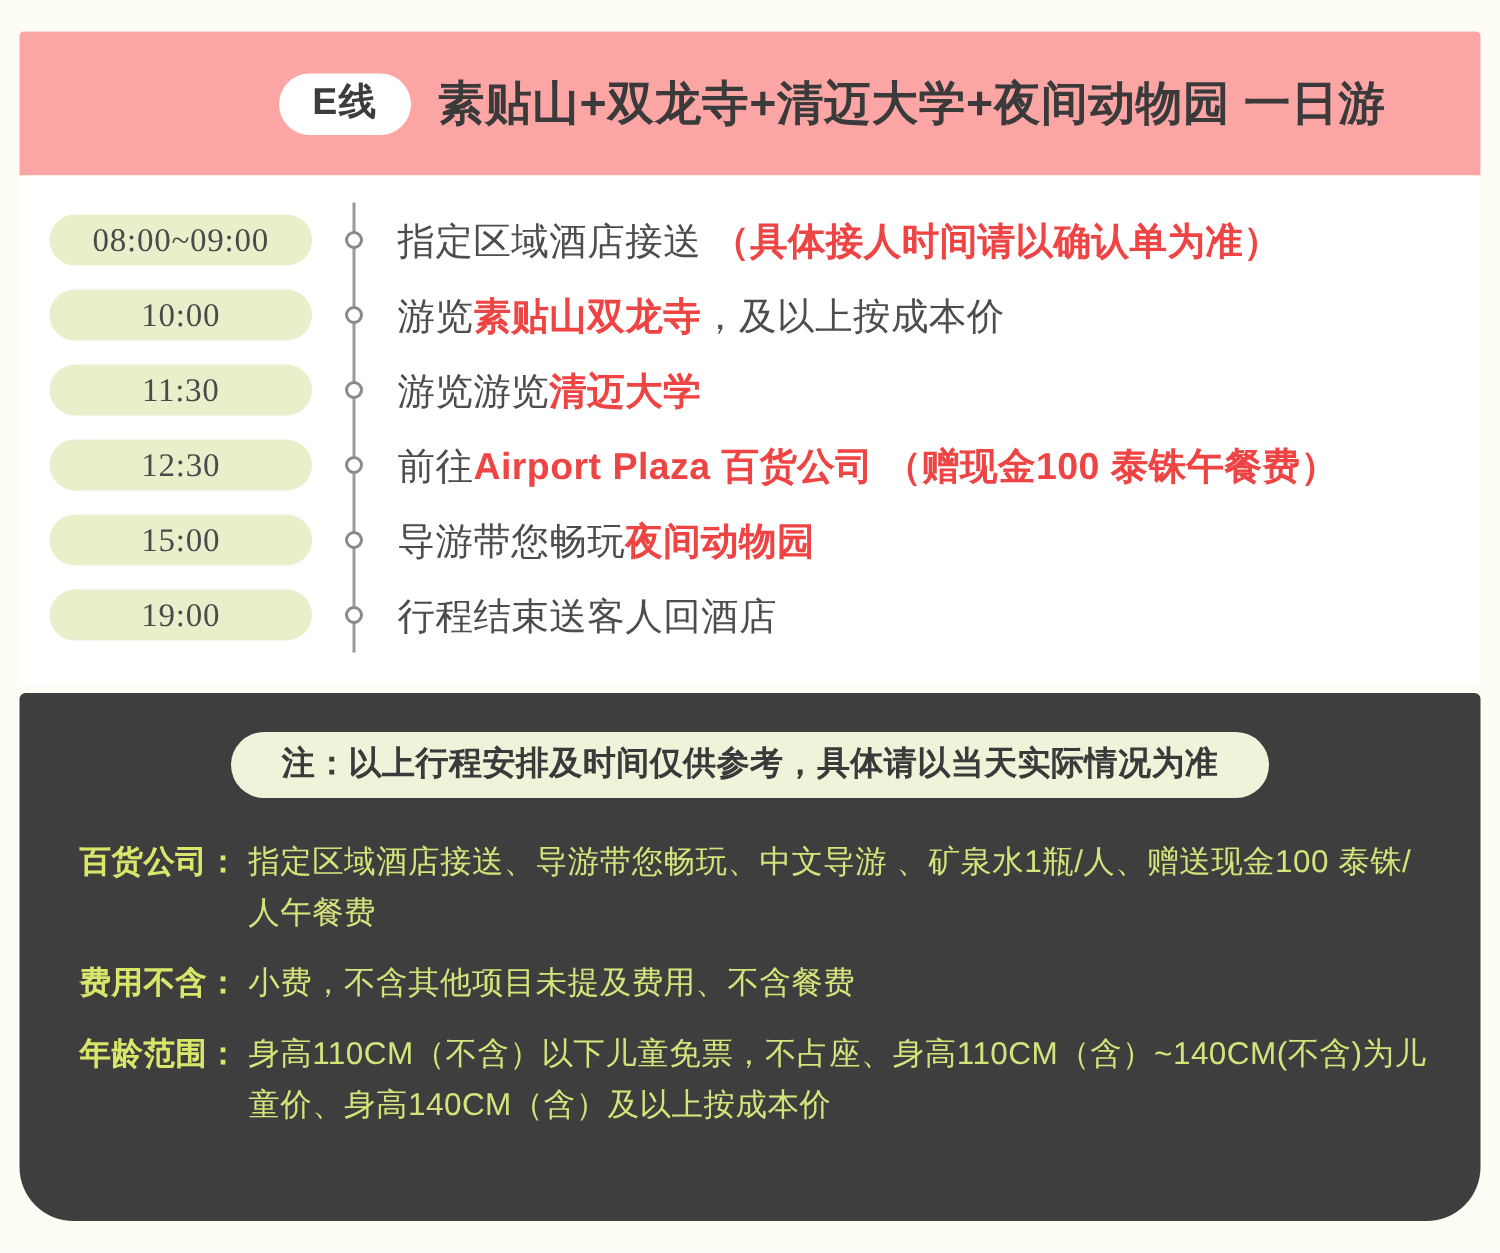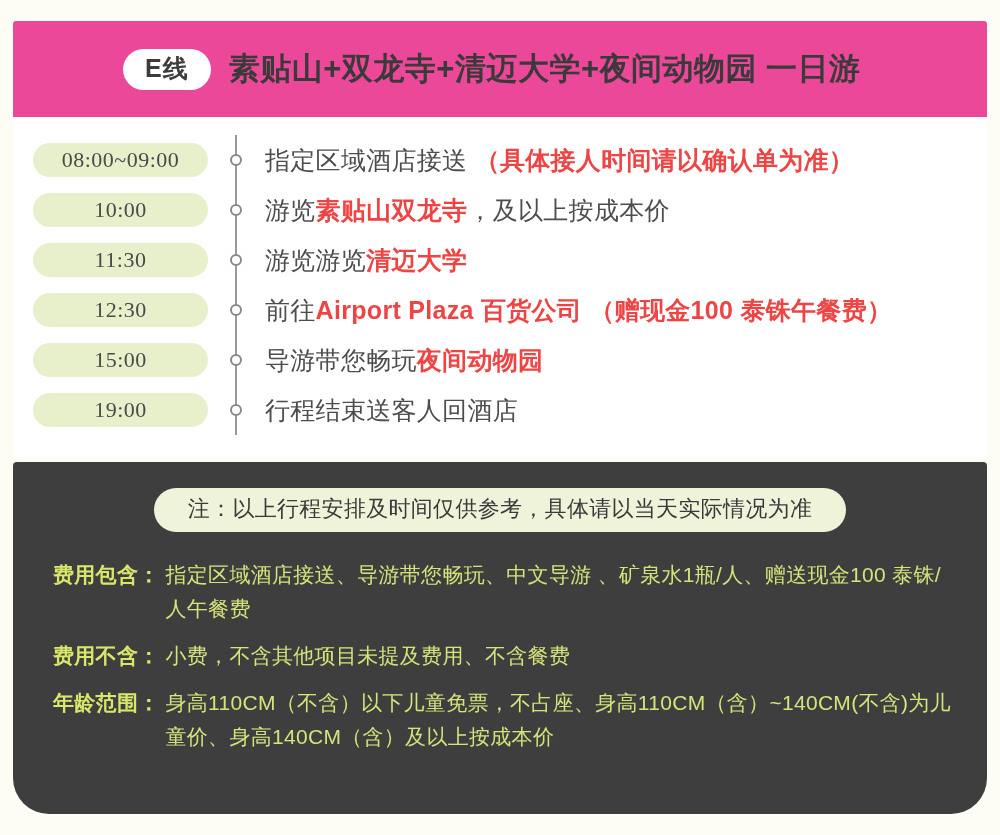--- a/index.html
+++ b/index.html
@@ -27,23 +27,24 @@
     width: 974px;
     background: #ffffff;
     border-radius: 4px;
   }
 
   
   .header {
     display: flex;
     align-items: center;
     height: 96px;
-    background: #ec4899;
+    background: #fca5a5;
     padding-left: 110px;
     border-radius: 3px 3px 0 0;
+    justify-content: center;
   }
 
   .route-badge {
     flex: none;
     background: #ffffff;
     color: #3c3c3c;
     font-size: 25px;
     font-weight: bold;
     letter-spacing: 1px;
     padding: 7px 22px 9px;
@@ -135,21 +136,21 @@
 
   .note-wrap {
     display: flex;
     justify-content: center;
   }
 
   .note-pill {
     background: #eef3d9;
     color: #3a3a3a;
     font-size: 22px;
-    font-weight: normal;
+    font-weight: bold;
     padding: 9px 34px 11px;
     border-radius: 26px;
     line-height: 1.1;
     letter-spacing: 0.3px;
   }
 
   .info-list {
     margin-top: 26px;
     padding: 0 30px 0 40px;
   }
@@ -233,21 +234,21 @@
 
   <div class="dark-panel">
 
     <div class="note-wrap">
       <span class="note-pill">注：以上行程安排及时间仅供参考，具体请以当天实际情况为准</span>
     </div>
 
     <div class="info-list">
 
       <div class="info-row">
-        <span class="info-label">费用包含：</span>
+        <span class="info-label">百货公司：</span>
         <span class="info-value">指定区域酒店接送、导游带您畅玩、中文导游 、矿泉水1瓶/人、赠送现金100 泰铢/人午餐费</span>
       </div>
 
       <div class="info-row">
         <span class="info-label">费用不含：</span>
         <span class="info-value">小费，不含其他项目未提及费用、不含餐费</span>
       </div>
 
       <div class="info-row">
         <span class="info-label">年龄范围：</span>

